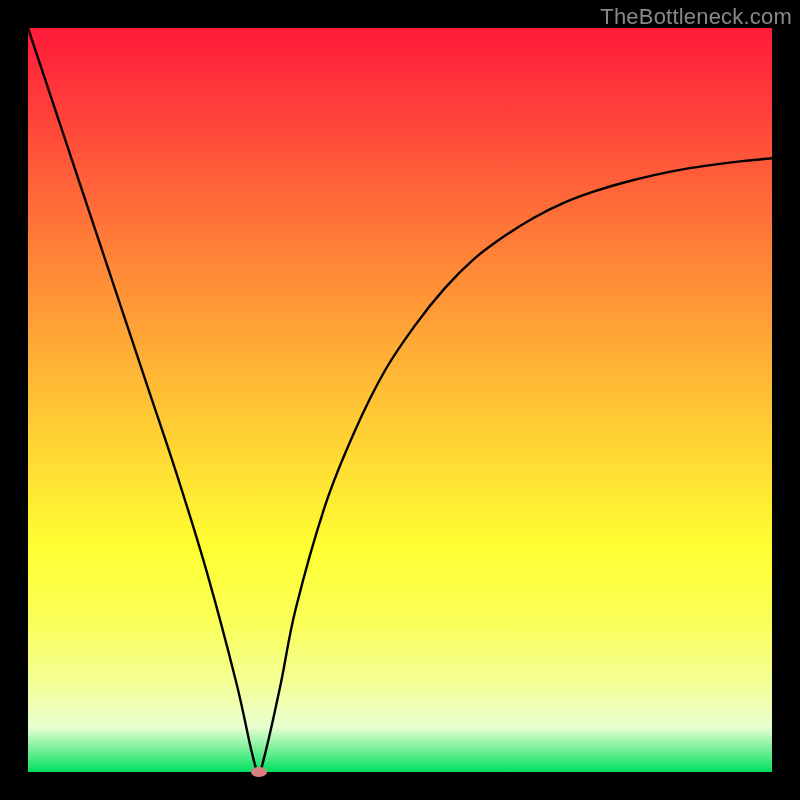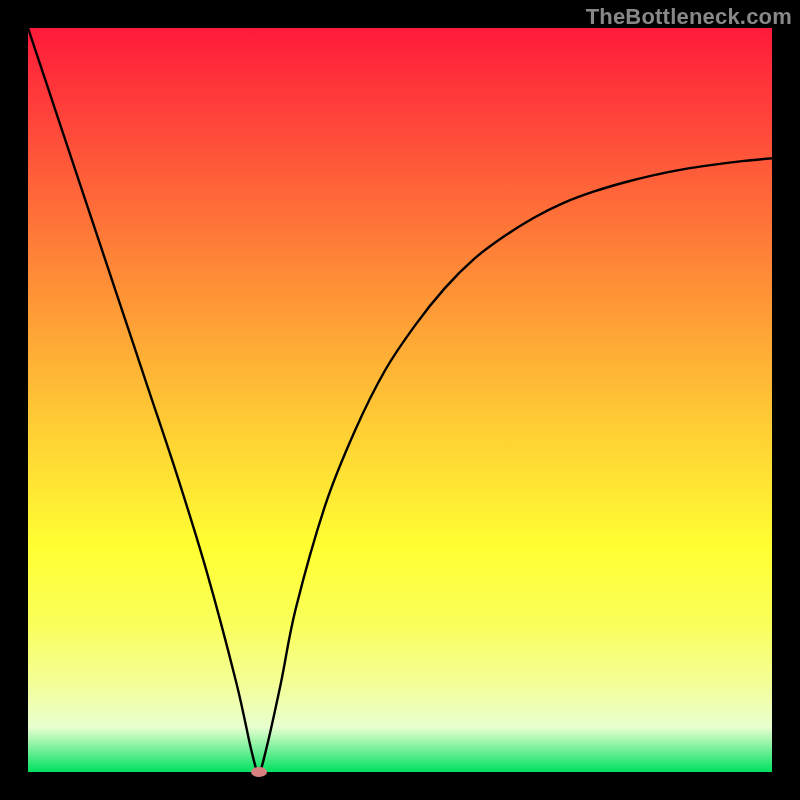--- a/index.html
+++ b/index.html
@@ -22,21 +22,21 @@
       #f4ff96 88%,
       #e8ffd0 94%,
       #00e060 100%);
   }
   .watermark {
     position: absolute;
     top: 4px;
     right: 8px;
     color: #888;
     font-size: 22px;
-    font-weight: 700;
+    font-weight: 400;
     letter-spacing: 0.2px;
     z-index: 5;
   }
   svg.curve {
     position: absolute;
     left: 0; top: 0;
     width: 744px; height: 744px;
     z-index: 3;
   }
   .marker {

